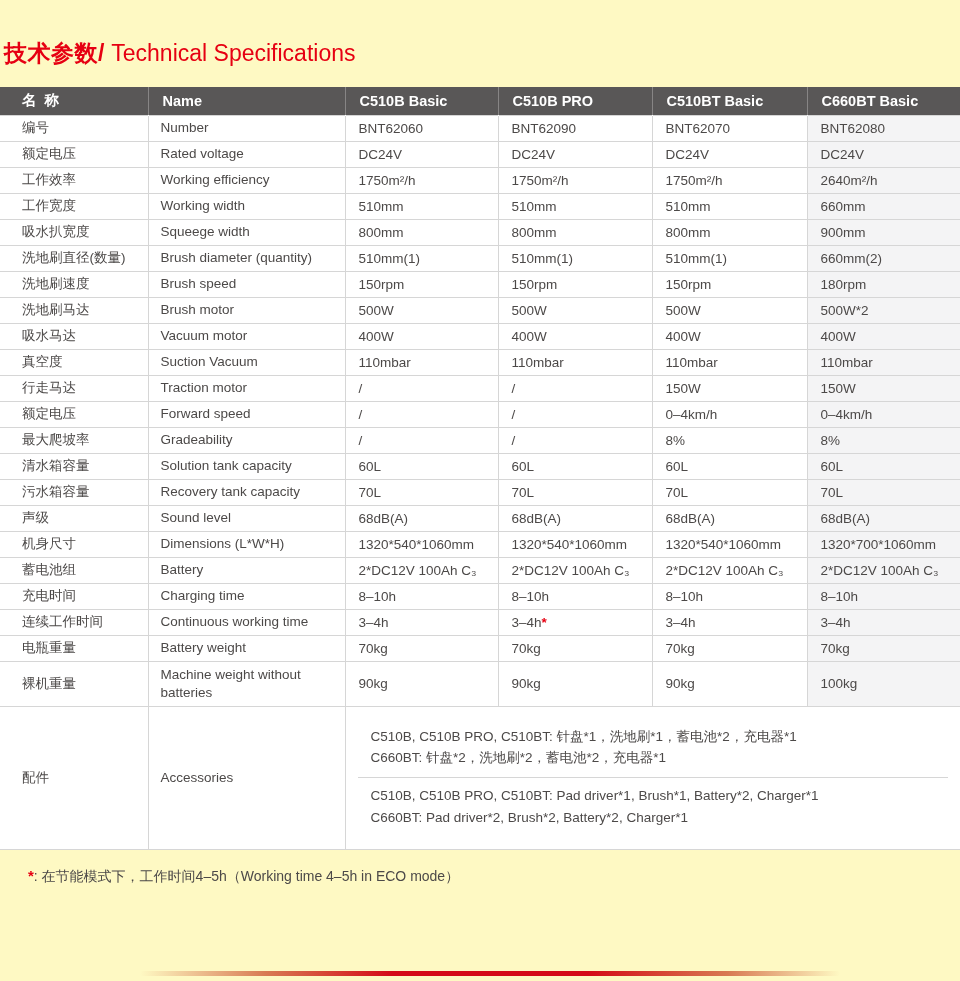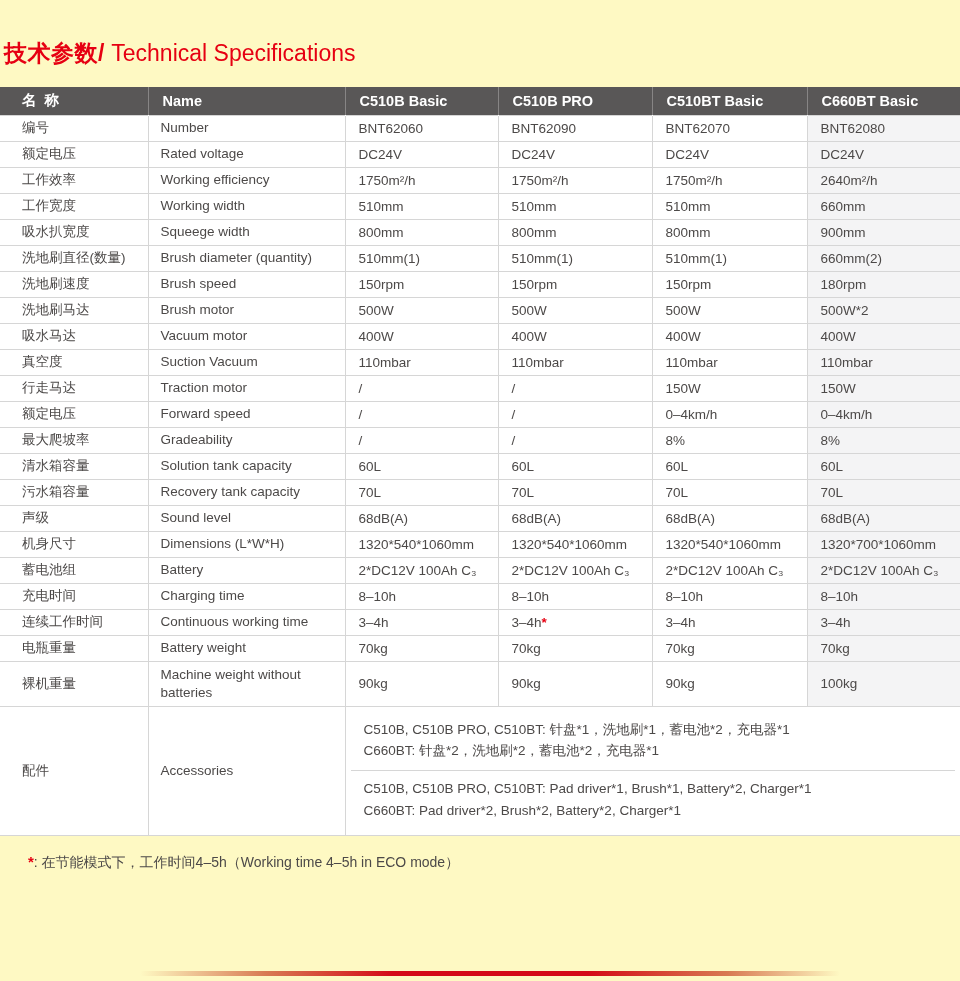--- a/index.html
+++ b/index.html
@@ -36,21 +36,21 @@
     padding:2px 6px 2px 13px; background:#ffffff;
   }
   tbody td:first-child { border-left:none; padding-left:22px; }
   tbody td.shaded { background:#f4f4f5; }
   tr.tall td { height:45px; }
   .en-cell { padding-left:12px !important; line-height:1.3; }
 
   tbody.acc-body td {
     border-top:1px solid #d6d6d6; vertical-align:middle; background:#ffffff;
   }
-  td.acc-merged { padding:5px !important; }
+  td.acc-merged { padding:12px !important; }
   .acc-block { padding:7px 10px 8px 13px; line-height:1.62; }
   .acc-block.first { border-bottom:1px solid #d6d6d6; }
   table.spec-table { border-bottom:1px solid #d6d6d6; }
 
   .red-star { color:#e60012; font-weight:bold; }
 
   .footnote {
     margin:17px 17px 0 28px; font-size:14px; color:#4c4948;
   }
   .footnote .red-star { font-size:15px; }

